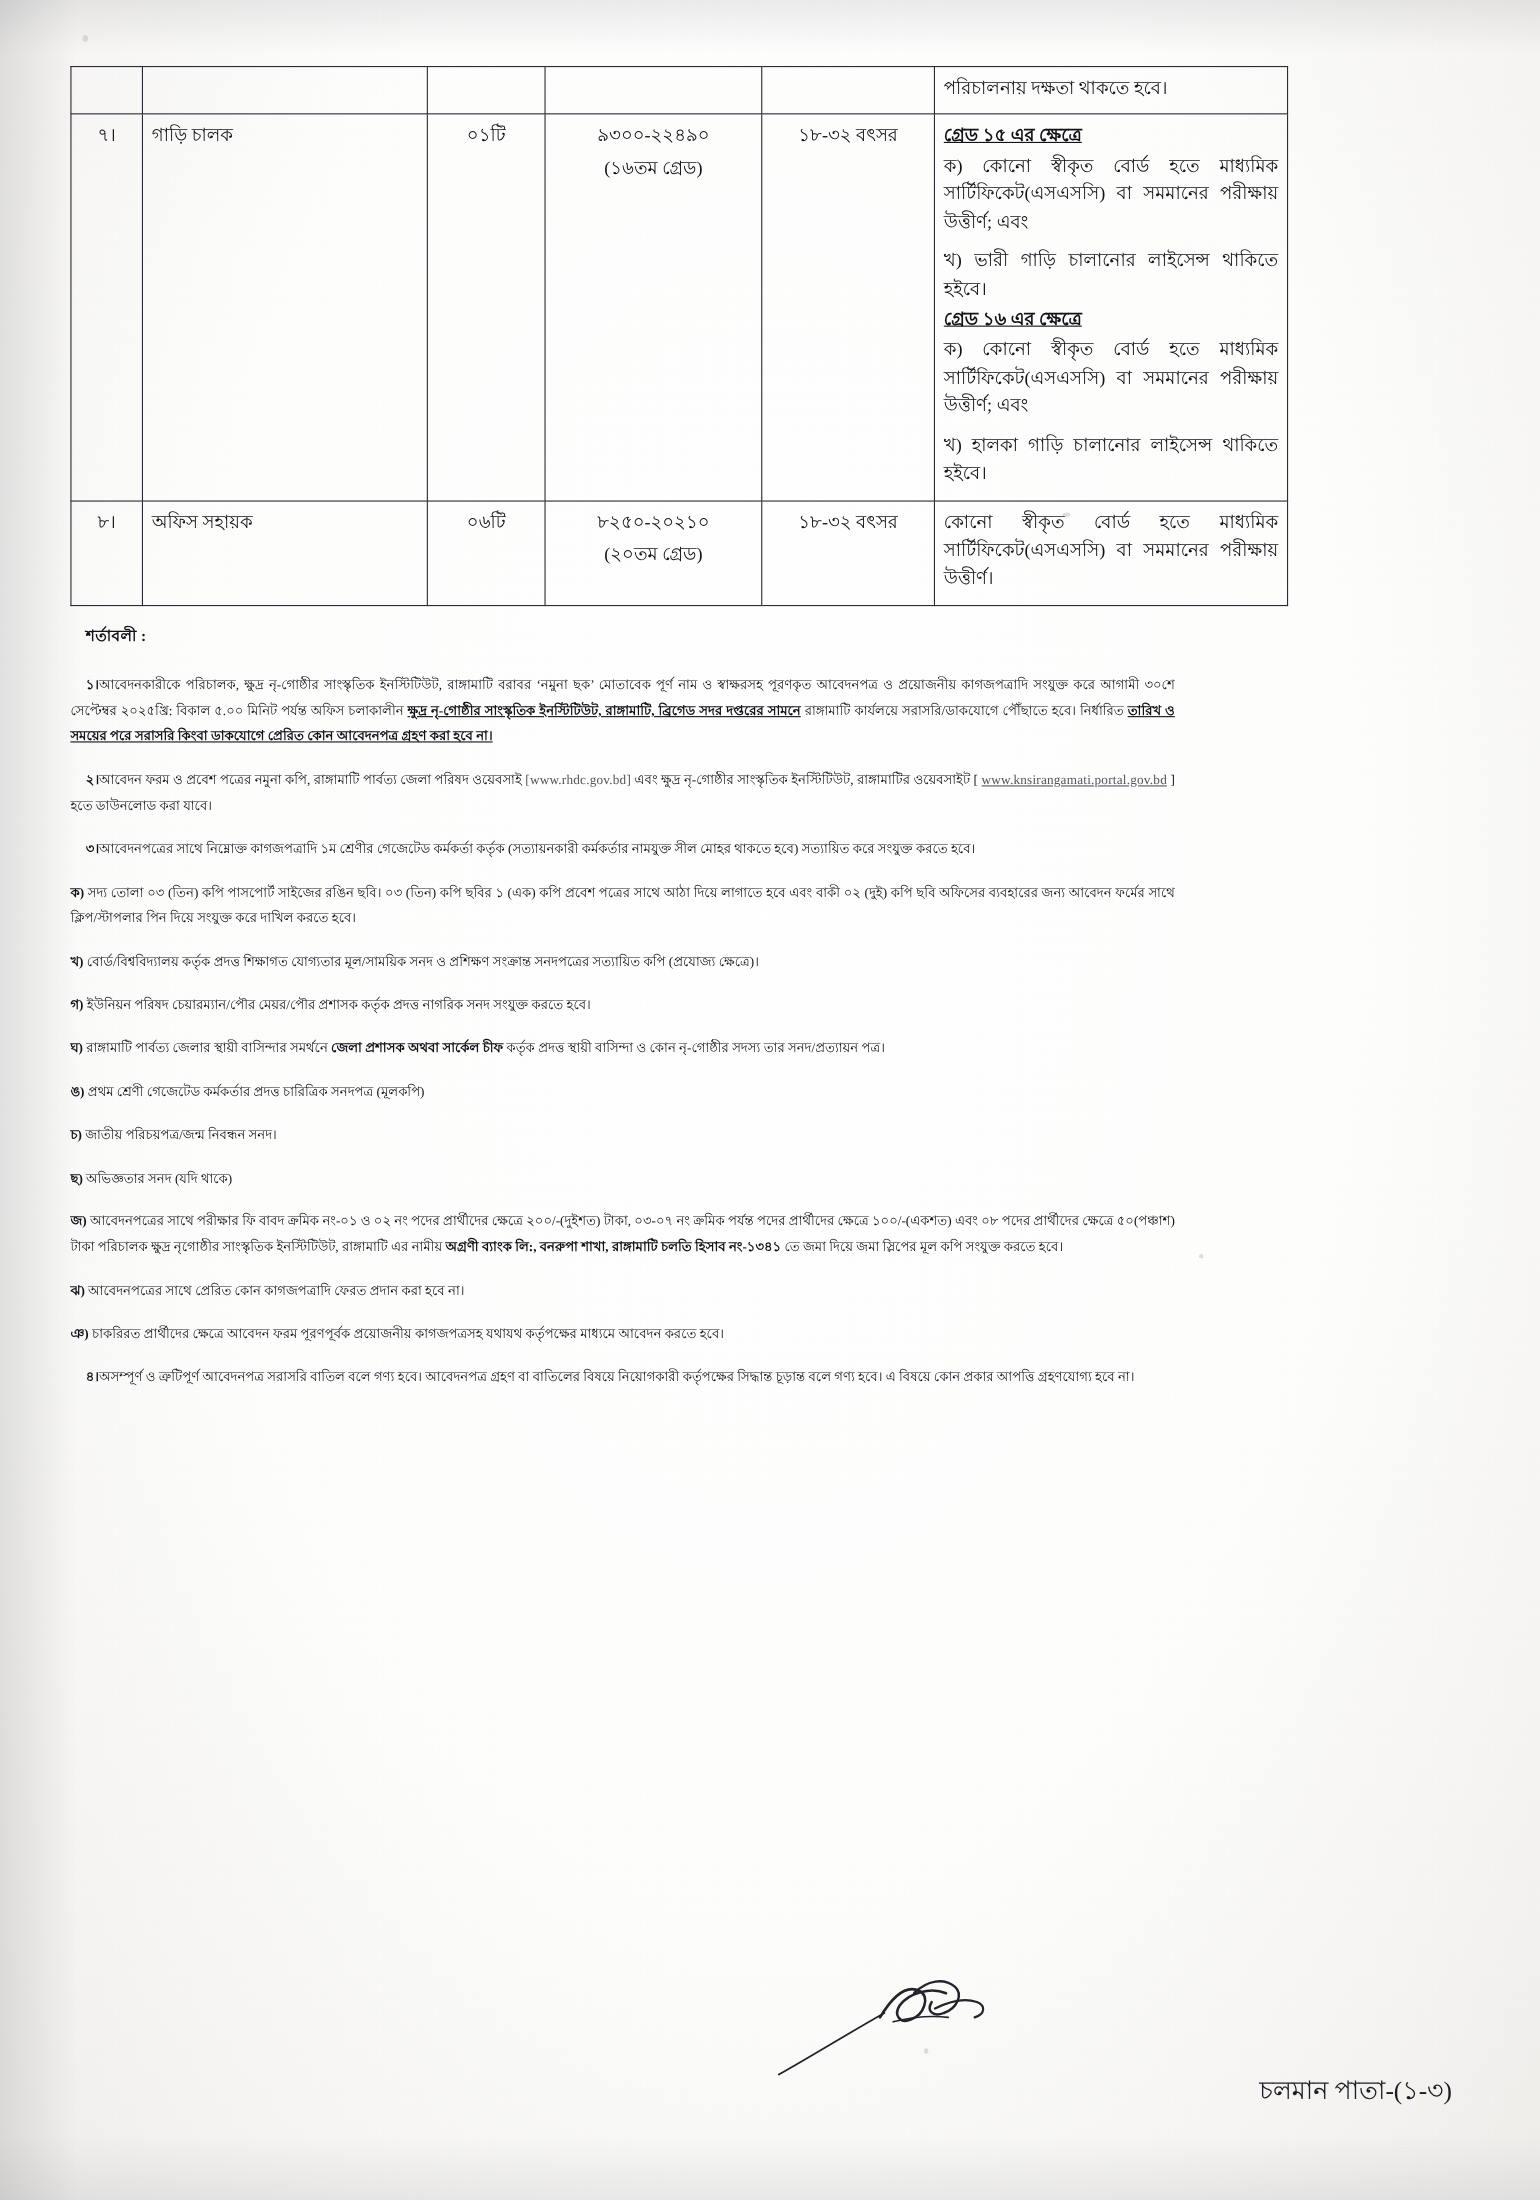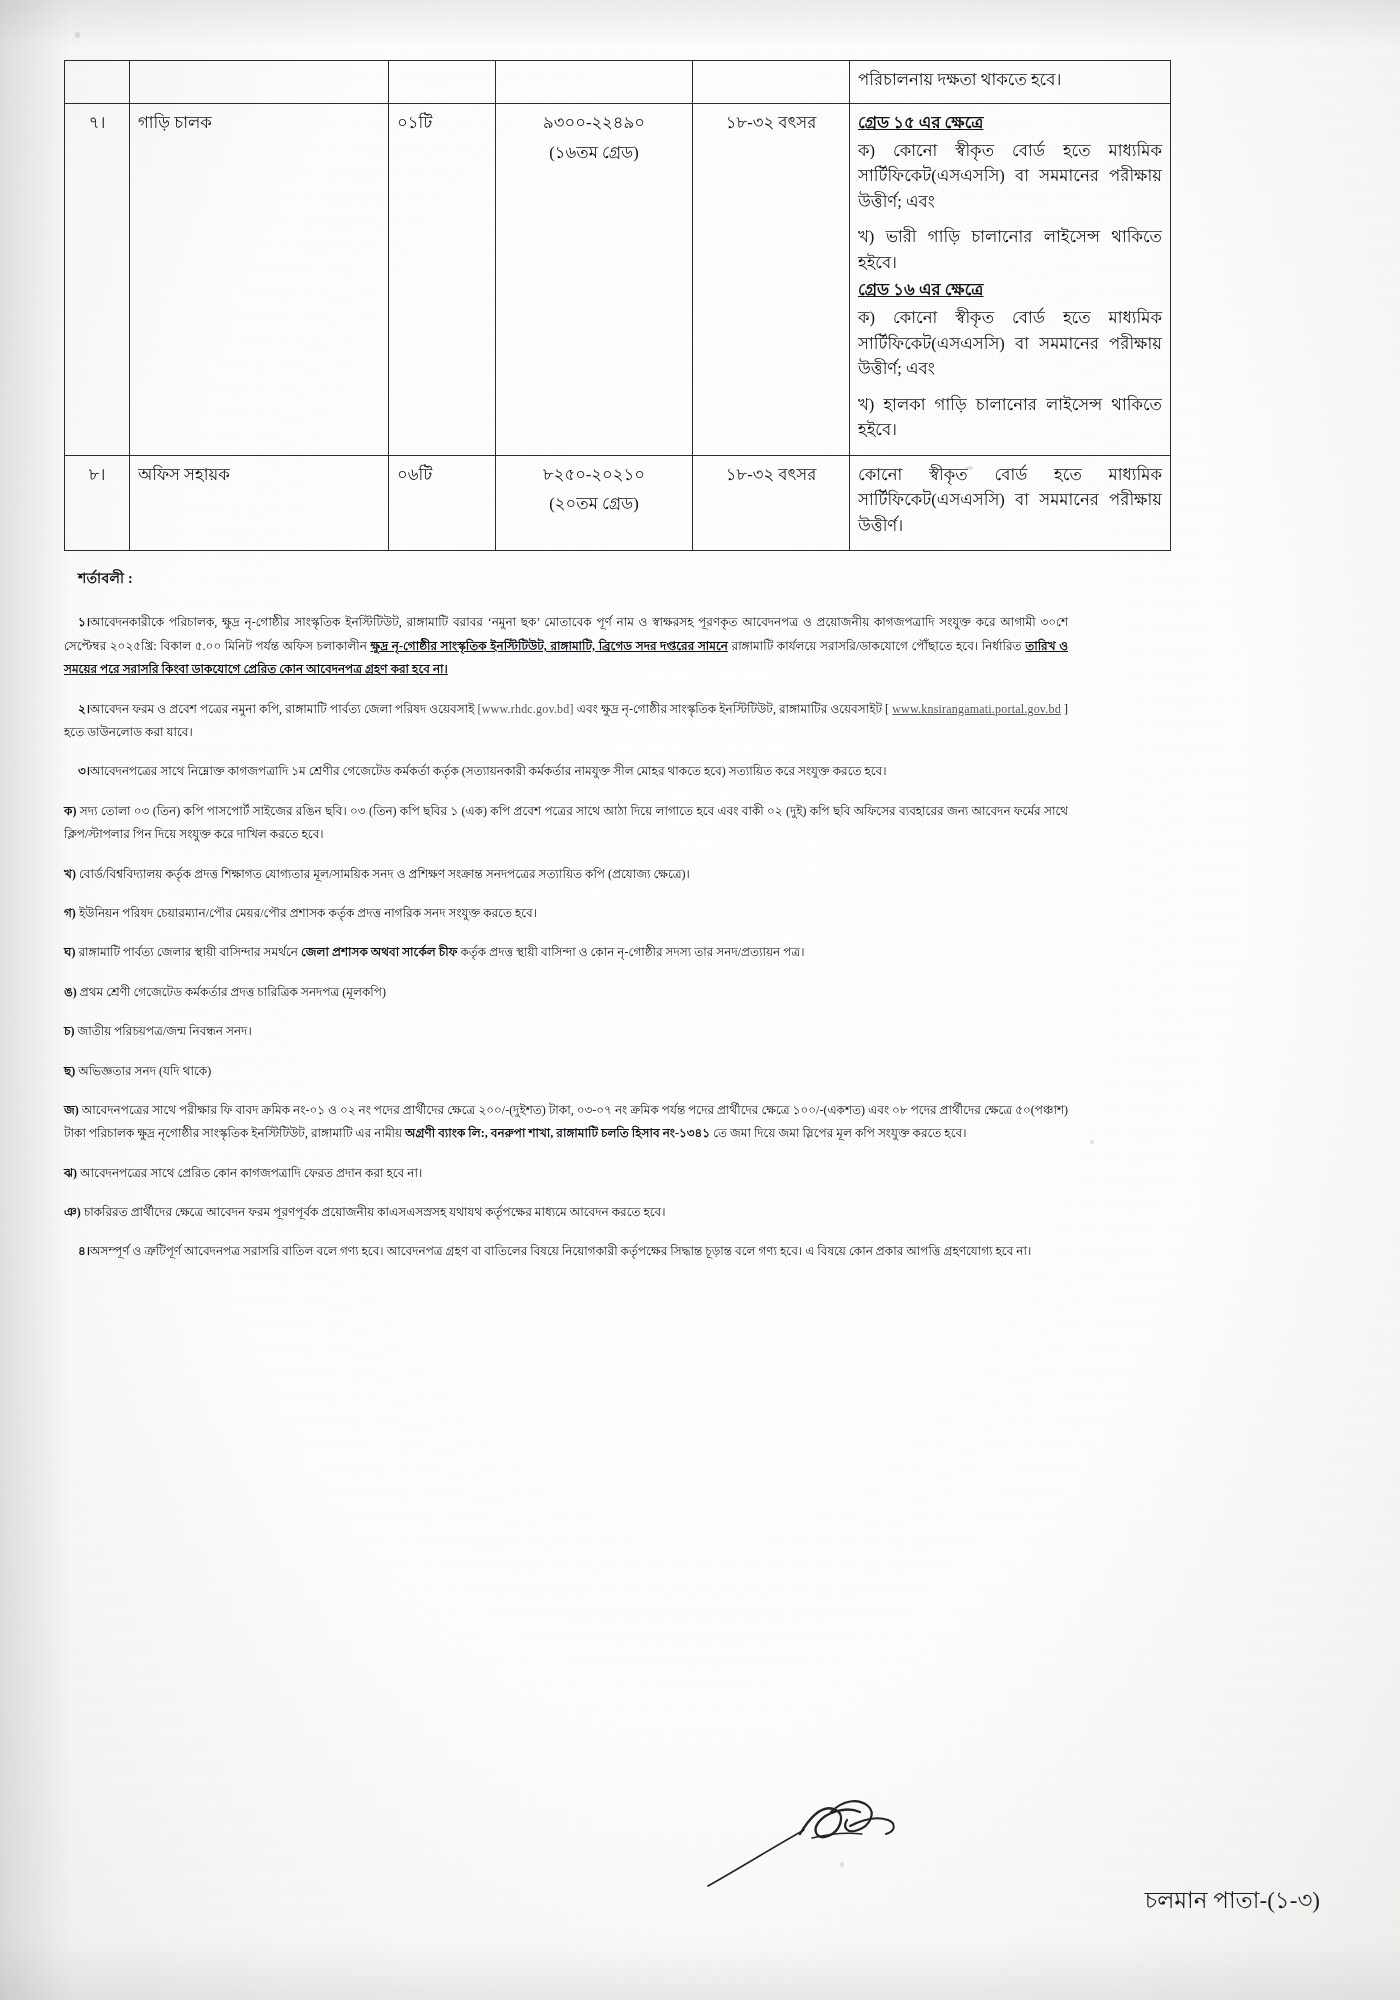--- a/index.html
+++ b/index.html
@@ -73,21 +73,21 @@
   }
   table.jobtable td {
     border: 1.3px solid #2a2a33;
     vertical-align: top;
     padding: 6px 8px 10px 8px;
     font-size: 16.5px;
     line-height: 1.55;
   }
   .col-sl    { width: 48px;  text-align: center; }
   .col-post  { width: 242px; }
-  .col-num   { width: 90px;  }
+  .col-num   { width: 90px;  text-align: center; }
   .col-pay   { width: 180px; text-align: center; }
   .col-age   { width: 140px; text-align: center; }
   .col-qual  { width: 304px; }
 
   .cont-row td { border-top: none; height: 26px; padding-top: 0; padding-bottom: 0;}
   .qual-cont { text-align: left; }
 
   .pay-main { display:block; }
   .pay-grade { display:block; margin-top: 4px; }
 
@@ -276,21 +276,21 @@
         <span>আবেদনপত্রের সাথে পরীক্ষার ফি বাবদ ক্রমিক নং-০১ ও ০২ নং পদের প্রার্থীদের ক্ষেত্রে ২০০/-(দুইশত) টাকা, ০৩-০৭ নং ক্রমিক পর্যন্ত পদের প্রার্থীদের ক্ষেত্রে ১০০/-(একশত) এবং ০৮ পদের প্রার্থীদের ক্ষেত্রে ৫০(পঞ্চাশ) টাকা পরিচালক ক্ষুদ্র নৃগোষ্ঠীর সাংস্কৃতিক ইনস্টিটিউট, রাঙ্গামাটি এর নামীয় </span><span class="b">অগ্রণী ব্যাংক লি:, বনরুপা শাখা, রাঙ্গামাটি চলতি হিসাব নং-১৩৪১</span><span> তে জমা দিয়ে জমা স্লিপের মূল কপি সংযুক্ত করতে হবে।</span>
       </p>
 
       <p class="para item">
         <span class="lbl">ঝ)</span>
         <span>আবেদনপত্রের সাথে প্রেরিত কোন কাগজপত্রাদি ফেরত প্রদান করা হবে না।</span>
       </p>
 
       <p class="para item">
         <span class="lbl">ঞ)</span>
-        <span>চাকরিরত প্রার্থীদের ক্ষেত্রে আবেদন ফরম পূরণপূর্বক প্রয়োজনীয় কাএসএসস্রসহ যথাযথ কর্তৃপক্ষের মাধ্যমে আবেদন করতে হবে।</span>
+        <span>চাকরিরত প্রার্থীদের ক্ষেত্রে আবেদন ফরম পূরণপূর্বক প্রয়োজনীয় কাগজপত্রসহ যথাযথ কর্তৃপক্ষের মাধ্যমে আবেদন করতে হবে।</span>
       </p>
 
       <p class="para indent">
         <span class="num">৪।</span><span>অসম্পূর্ণ ও ত্রুটিপূর্ণ আবেদনপত্র সরাসরি বাতিল বলে গণ্য হবে। আবেদনপত্র গ্রহণ বা বাতিলের বিষয়ে নিয়োগকারী কর্তৃপক্ষের সিদ্ধান্ত চূড়ান্ত বলে গণ্য হবে। এ বিষয়ে কোন প্রকার আপত্তি গ্রহণযোগ্য হবে না।</span>
       </p>
 
     </div>
   </div>
 
   <div class="sig-wrap">

